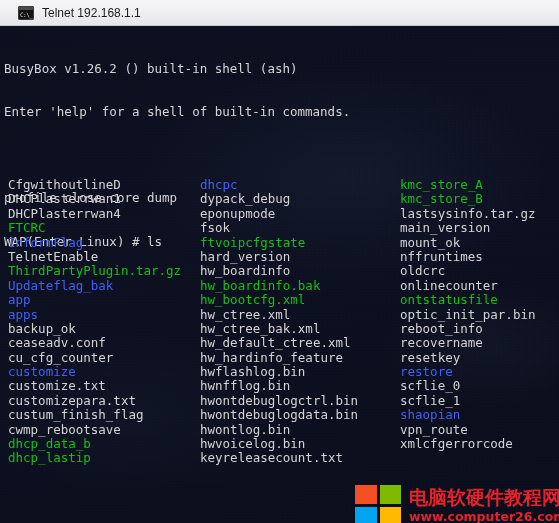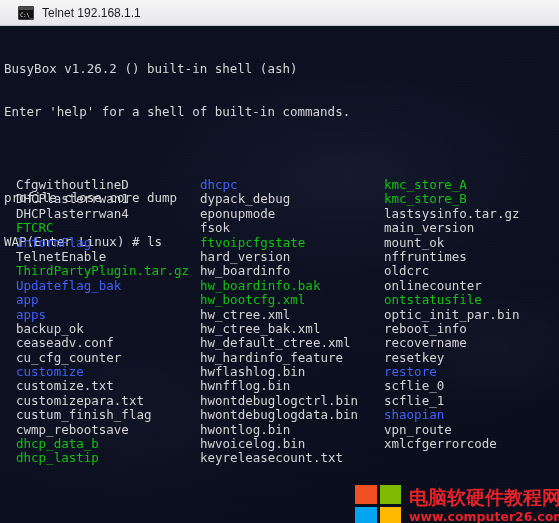--- a/index.html
+++ b/index.html
@@ -120,23 +120,23 @@
   .ls-row {
     position: relative;
     height: 14.4px;
     white-space: pre;
   }
   .ls-cell {
     position: absolute;
     top: 0;
     white-space: pre;
   }
-  .col1 { left: 12px; }
+  .col1 { left: 4px; }
   .col2 { left: 196px; }
-  .col3 { left: 380px; }
+  .col3 { left: 396px; }
 
   #footer-block {
     position: absolute;
     top: 473px;
     left: 4px;
   }
 
   
   .c-white  { color: #d4d4d4; }
   .c-green  { color: #12c312; }

